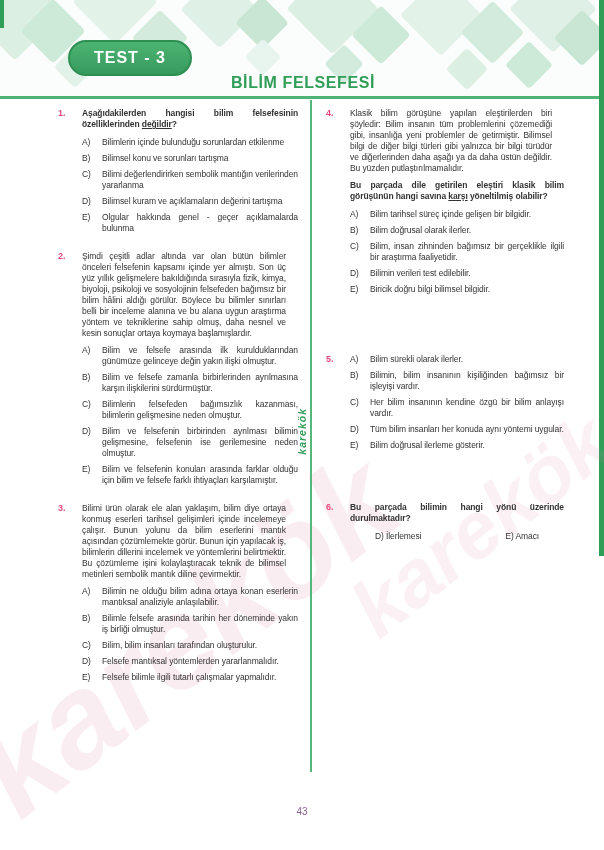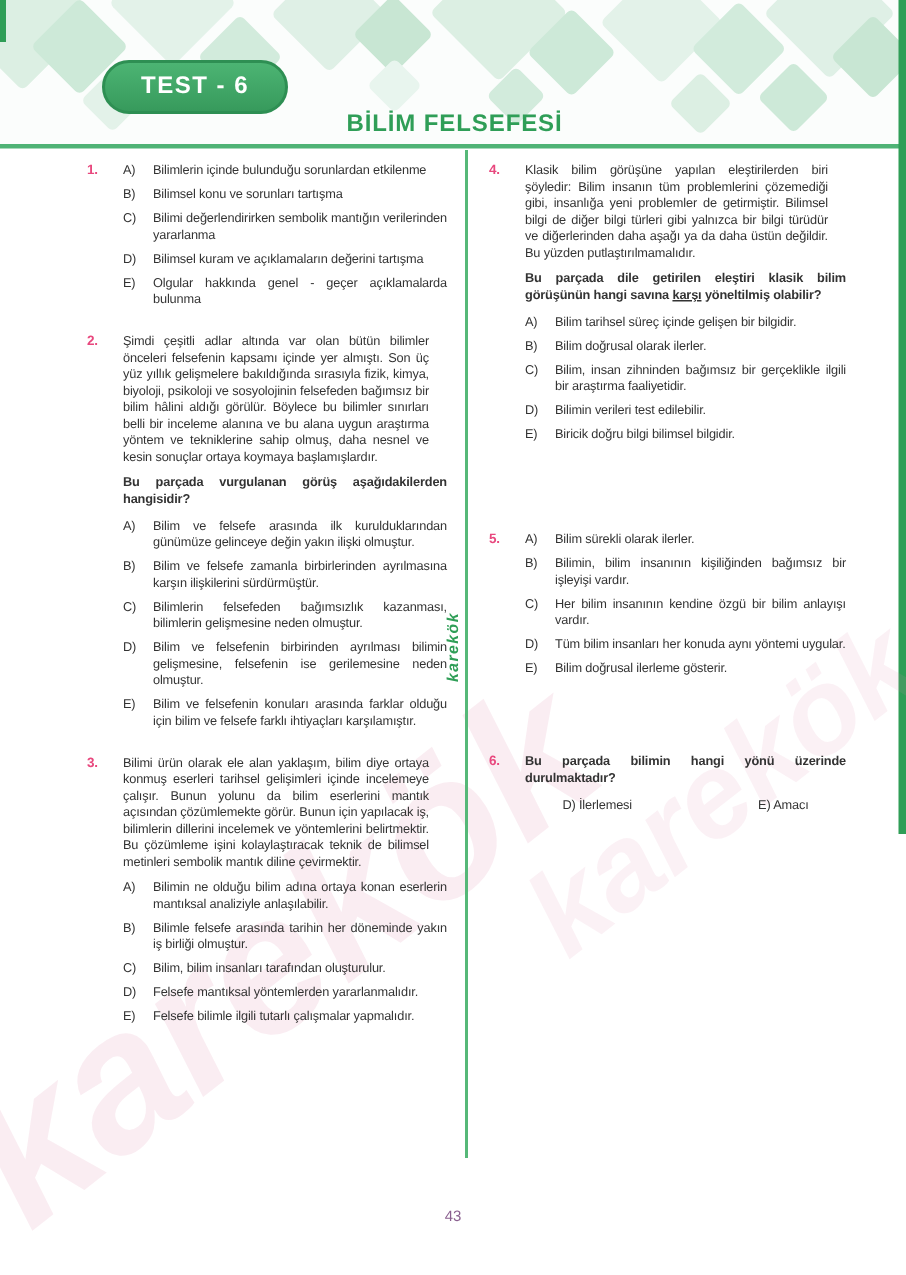--- a/index.html
+++ b/index.html
@@ -70,41 +70,42 @@
     <div class="dm" style="left:360px;top:14px;width:42px;height:42px;background:#cde9d8;"></div>
     <div class="dm" style="left:412px;top:-14px;width:58px;height:58px;background:#e3f2e9;"></div>
     <div class="dm" style="left:470px;top:10px;width:45px;height:45px;background:#d2ebdc;"></div>
     <div class="dm" style="left:522px;top:-22px;width:62px;height:62px;background:#dff0e6;"></div>
     <div class="dm" style="left:562px;top:18px;width:40px;height:40px;background:#c8e6d3;"></div>
     <div class="dm" style="left:60px;top:52px;width:30px;height:30px;background:#e3f2e9;"></div>
     <div class="dm" style="left:250px;top:44px;width:26px;height:26px;background:#e8f5ee;"></div>
     <div class="dm" style="left:330px;top:50px;width:28px;height:28px;background:#d2ebdc;"></div>
     <div class="dm" style="left:452px;top:54px;width:30px;height:30px;background:#dcefe3;"></div>
     <div class="dm" style="left:512px;top:48px;width:34px;height:34px;background:#cde9d8;"></div>
-    <div class="test-badge">TEST - 6</div>
+    <div class="test-badge">TEST - 3</div>
     <div class="subject-title">BİLİM FELSEFESİ</div>
   </div>
   <div class="header-rule"></div>
   <div class="edge-bar-left"></div>
   <div class="edge-bar-right"></div>
 
   <div class="watermark wm-big">karekök</div>
   <div class="watermark wm-small">karekök</div>
 
   <div class="divider"></div>
   <div class="brand-vertical">karekök</div>
 
   <div class="content">
 
     <div class="col col-left">
 
       <div class="question">
         <div class="q-num">1.</div>
         <div class="q-body">
 
+          <p class="q-stem"><span>Aşağıdakilerden hangisi bilim felsefesinin özelliklerinden </span><span class="u">değildir</span><span>?</span></p>
           <div class="option">
               <span class="opt-label">A)</span>
               <span class="opt-text">Bilimlerin içinde bulunduğu sorunlardan etkilenme</span>
             </div>
           <div class="option">
               <span class="opt-label">B)</span>
               <span class="opt-text">Bilimsel konu ve sorunları tartışma</span>
             </div>
           <div class="option">
               <span class="opt-label">C)</span>
@@ -118,21 +119,20 @@
               <span class="opt-label">E)</span>
               <span class="opt-text">Olgular hakkında genel - geçer açıklamalarda bulunma</span>
             </div>
         </div>
       </div>
 
       <div class="question">
         <div class="q-num">2.</div>
         <div class="q-body">
           <p class="q-para">Şimdi çeşitli adlar altında var olan bütün bilimler önceleri felsefenin kapsamı içinde yer almıştı. Son üç yüz yıllık gelişmelere bakıldığında sırasıyla fizik, kimya, biyoloji, psikoloji ve sosyolojinin felsefeden bağımsız bir bilim hâlini aldığı görülür. Böylece bu bilimler sınırları belli bir inceleme alanına ve bu alana uygun araştırma yöntem ve tekniklerine sahip olmuş, daha nesnel ve kesin sonuçlar ortaya koymaya başlamışlardır.</p>
-          <p class="q-stem"><span>Bu parçada vurgulanan görüş aşağıdakilerden hangisidir?</span><span class="u"></span><span></span></p>
           <div class="option">
               <span class="opt-label">A)</span>
               <span class="opt-text">Bilim ve felsefe arasında ilk kurulduklarından günümüze gelinceye değin yakın ilişki olmuştur.</span>
             </div>
           <div class="option">
               <span class="opt-label">B)</span>
               <span class="opt-text">Bilim ve felsefe zamanla birbirlerinden ayrılmasına karşın ilişkilerini sürdürmüştür.</span>
             </div>
           <div class="option">
               <span class="opt-label">C)</span>

